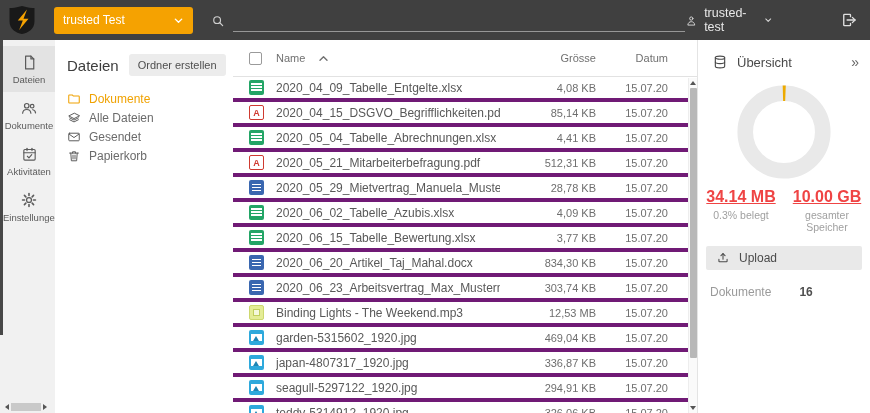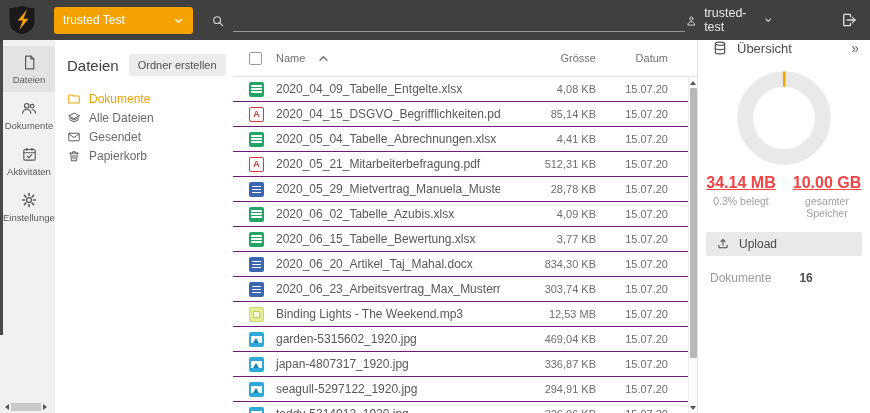--- a/index.html
+++ b/index.html
@@ -52,21 +52,21 @@
 
   
   .filelist { flex:1; background:#fff; position:relative; min-width:0; overflow:hidden; }
   .fl-header { height:37px; display:grid; grid-template-columns:15px 1fr 96px 72px; align-items:center;
     padding:0 29px 0 16px; border-bottom:1px solid #e2e2e2; }
   .checkbox { width:13px; height:13px; border:1.5px solid #9a9a9a; border-radius:2px; background:#fff; cursor:pointer; }
   .col-name { display:flex; align-items:center; gap:14px; margin-left:12px; font-size:11px; color:#707070; cursor:pointer; }
   .col-size, .col-date { font-size:11px; color:#707070; text-align:right; cursor:pointer; }
   .rows { position:absolute; left:0; right:0; top:37px; bottom:0; overflow:hidden; }
   .row { height:25px; display:grid; grid-template-columns:15px 1fr 96px 72px; align-items:center;
-    padding:0 29px 0 16px; border-bottom:1px solid #701a75; cursor:pointer; }
+    padding:0 29px 0 16px; border-bottom:4px solid #701a75; cursor:pointer; }
   .fname { margin-left:12px; font-size:12px; color:#585858; white-space:nowrap; overflow:hidden; }
   .fsize, .fdate { font-size:11px; color:#6e6e6e; text-align:right; white-space:nowrap; }
 
   
   .ficon { width:15px; height:15px; border-radius:2px; position:relative; display:block; }
   .t-xlsx { background:#23a566; }
   .t-xlsx::before { content:""; position:absolute; left:2px; right:2px; top:3px; bottom:3px;
     background:repeating-linear-gradient(to bottom,#fff 0,#fff 2px,#23a566 2px,#23a566 3px); }
   .t-docx { background:#3a67b0; }
   .t-docx::before { content:""; position:absolute; left:3px; right:3px; top:4px; bottom:4px;
@@ -83,21 +83,21 @@
 
   
   .vscroll { position:absolute; top:38px; right:0; bottom:0; width:9px; background:#fafafa;
     border-left:1px solid #ededed; display:flex; flex-direction:column; align-items:center; }
   .vscroll .varrow { width:0; height:0; border-left:3px solid transparent; border-right:3px solid transparent; margin:3px 0; }
   .vscroll .varrow.up { border-bottom:4px solid #555; }
   .vscroll .varrow.down { border-top:4px solid #555; margin-top:auto; }
   .vscroll .vthumb2 { width:7px; height:270px; background:#b8b8b8; border-radius:1px; }
 
   
-  .overview { width:173px; background:#fff; border-left:1px solid #e4e4e4; }
+  .overview { width:173px; background:#fff; border-left:1px solid #e4e4e4; padding-top:14px; }
   .ov-head { display:flex; align-items:center; padding:0 12px 0 14px; }
   .ov-title { font-size:13px; color:#4a4a4a; margin-left:9px; }
   .ov-collapse { margin-left:auto; color:#666; font-size:14px; cursor:pointer; line-height:1; letter-spacing:-1px; }
   .donut { width:104px; margin:10px auto 0; display:block; }
   .stats { display:flex; margin-top:4px; }
   .stat { flex:1; text-align:center; }
   .stat .val { font-size:16px; font-weight:bold; color:#ef4444;text-decoration:underline; }
   .stat .sub { font-size:10.5px; color:#a0a0a0; margin-top:3px; }
   .ov-upload { margin:13px 8px 0; height:24px; background:#e9e9e9; border:none; border-radius:2px;
     display:flex; align-items:center; gap:9px; padding:0 10px; font-size:12px; color:#4a4a4a;

